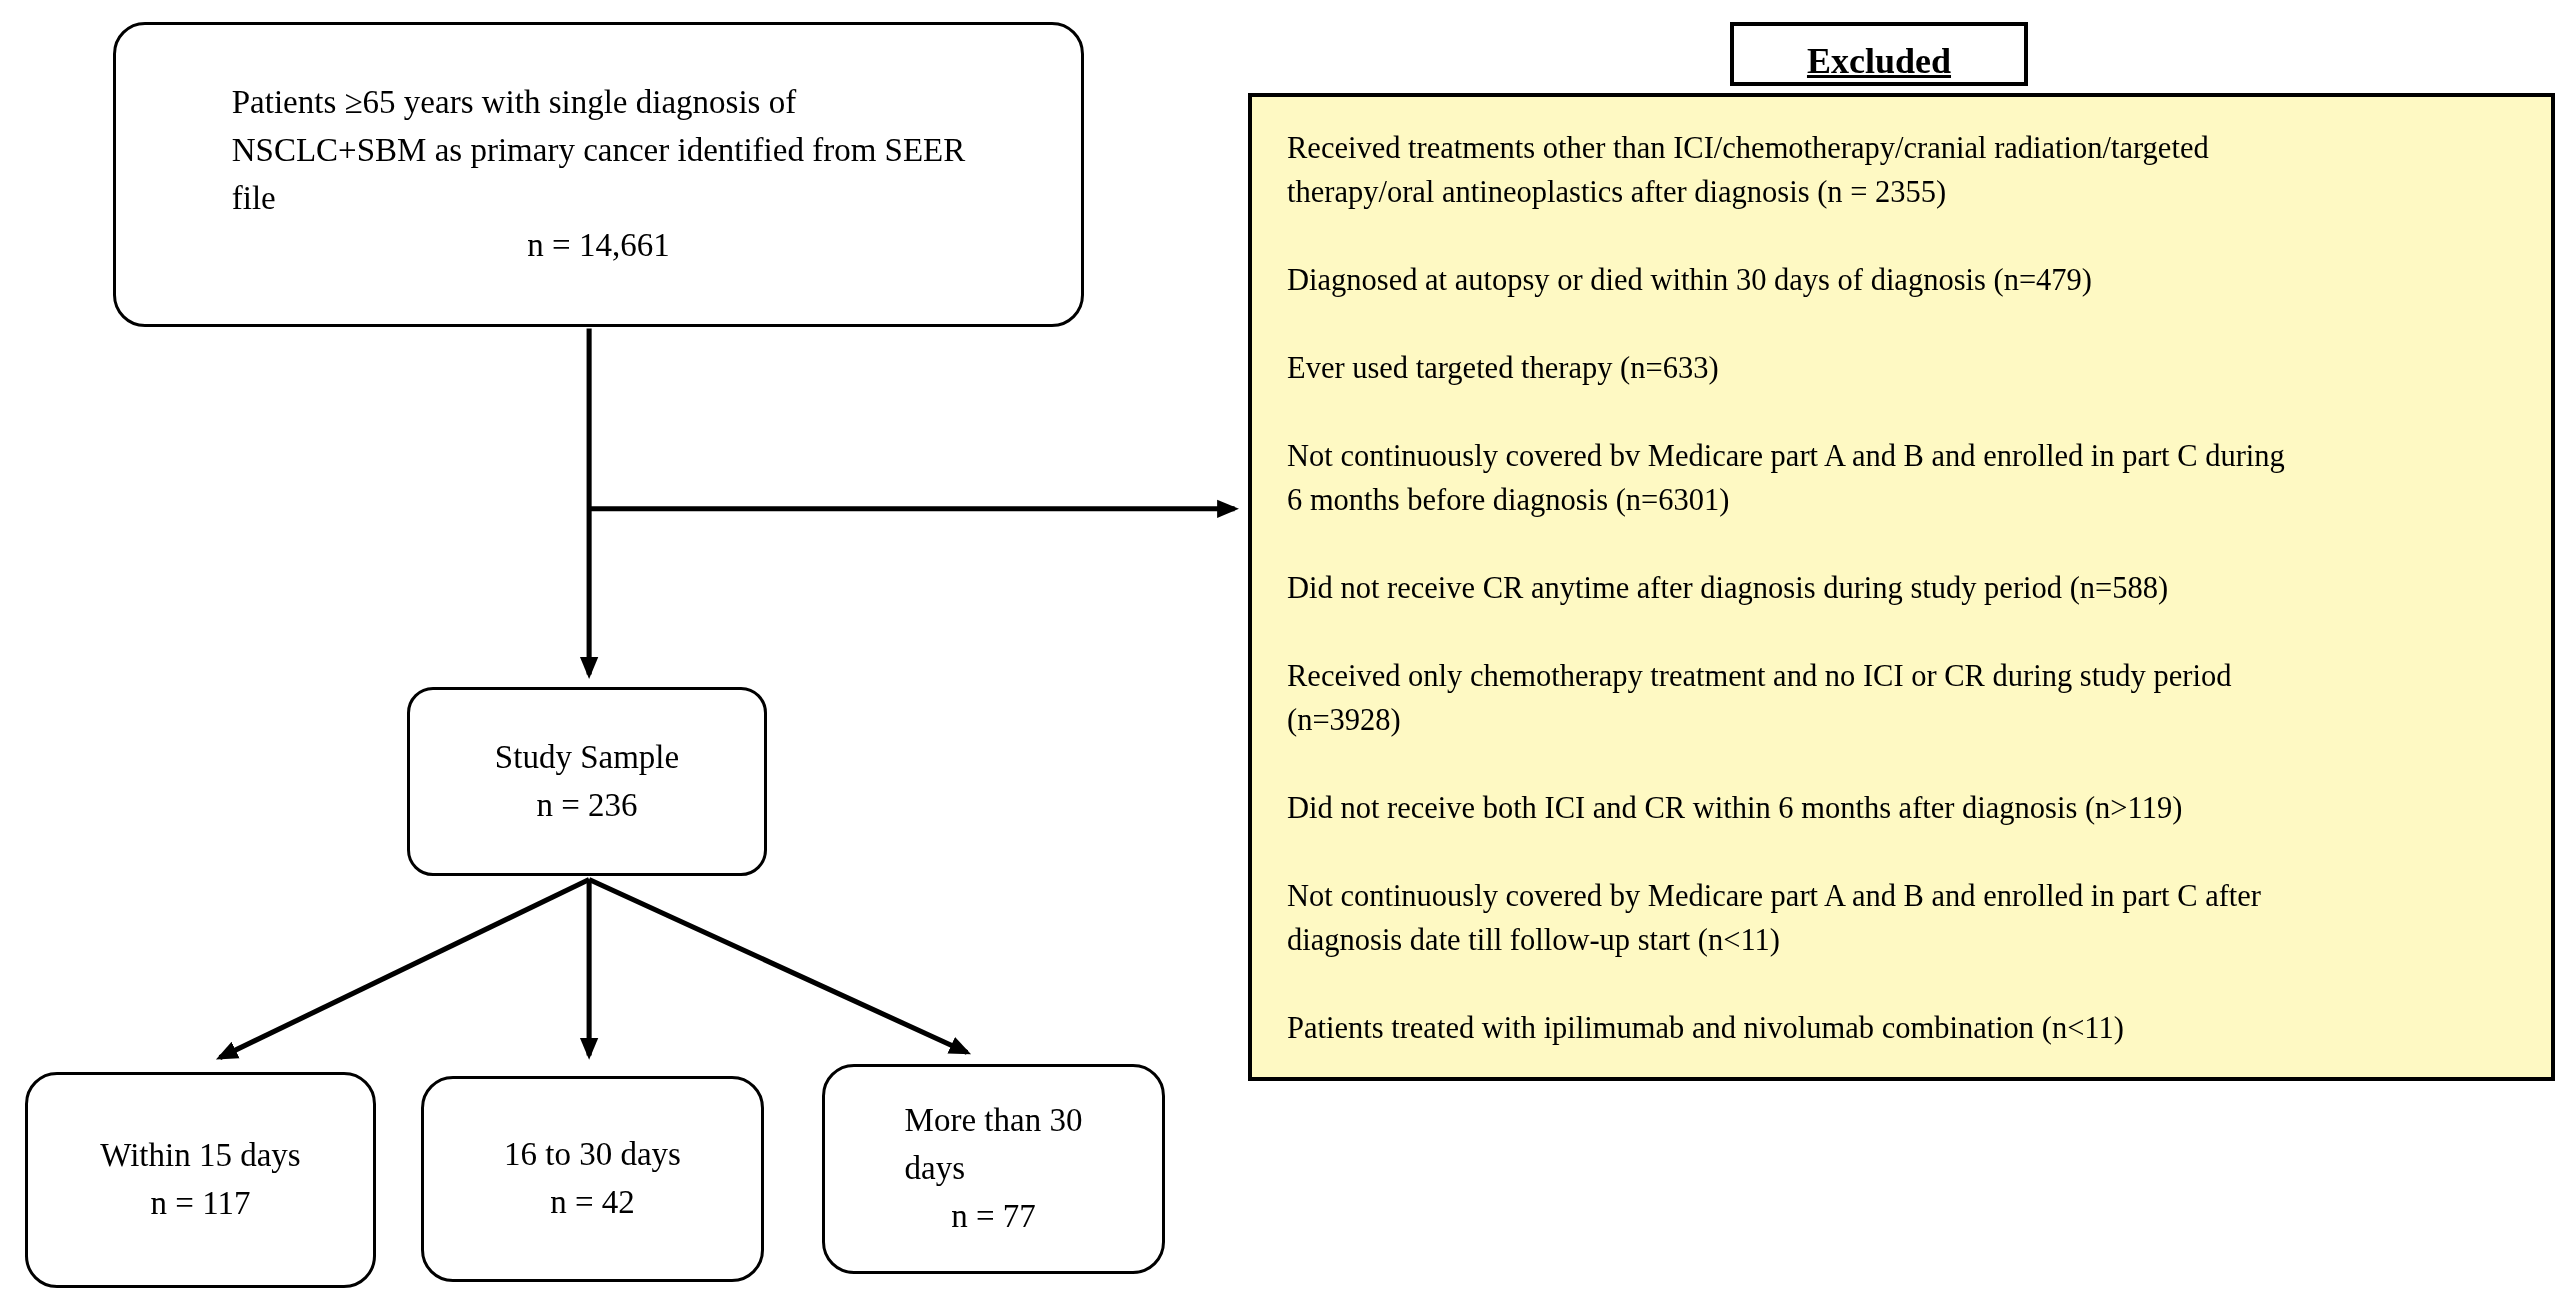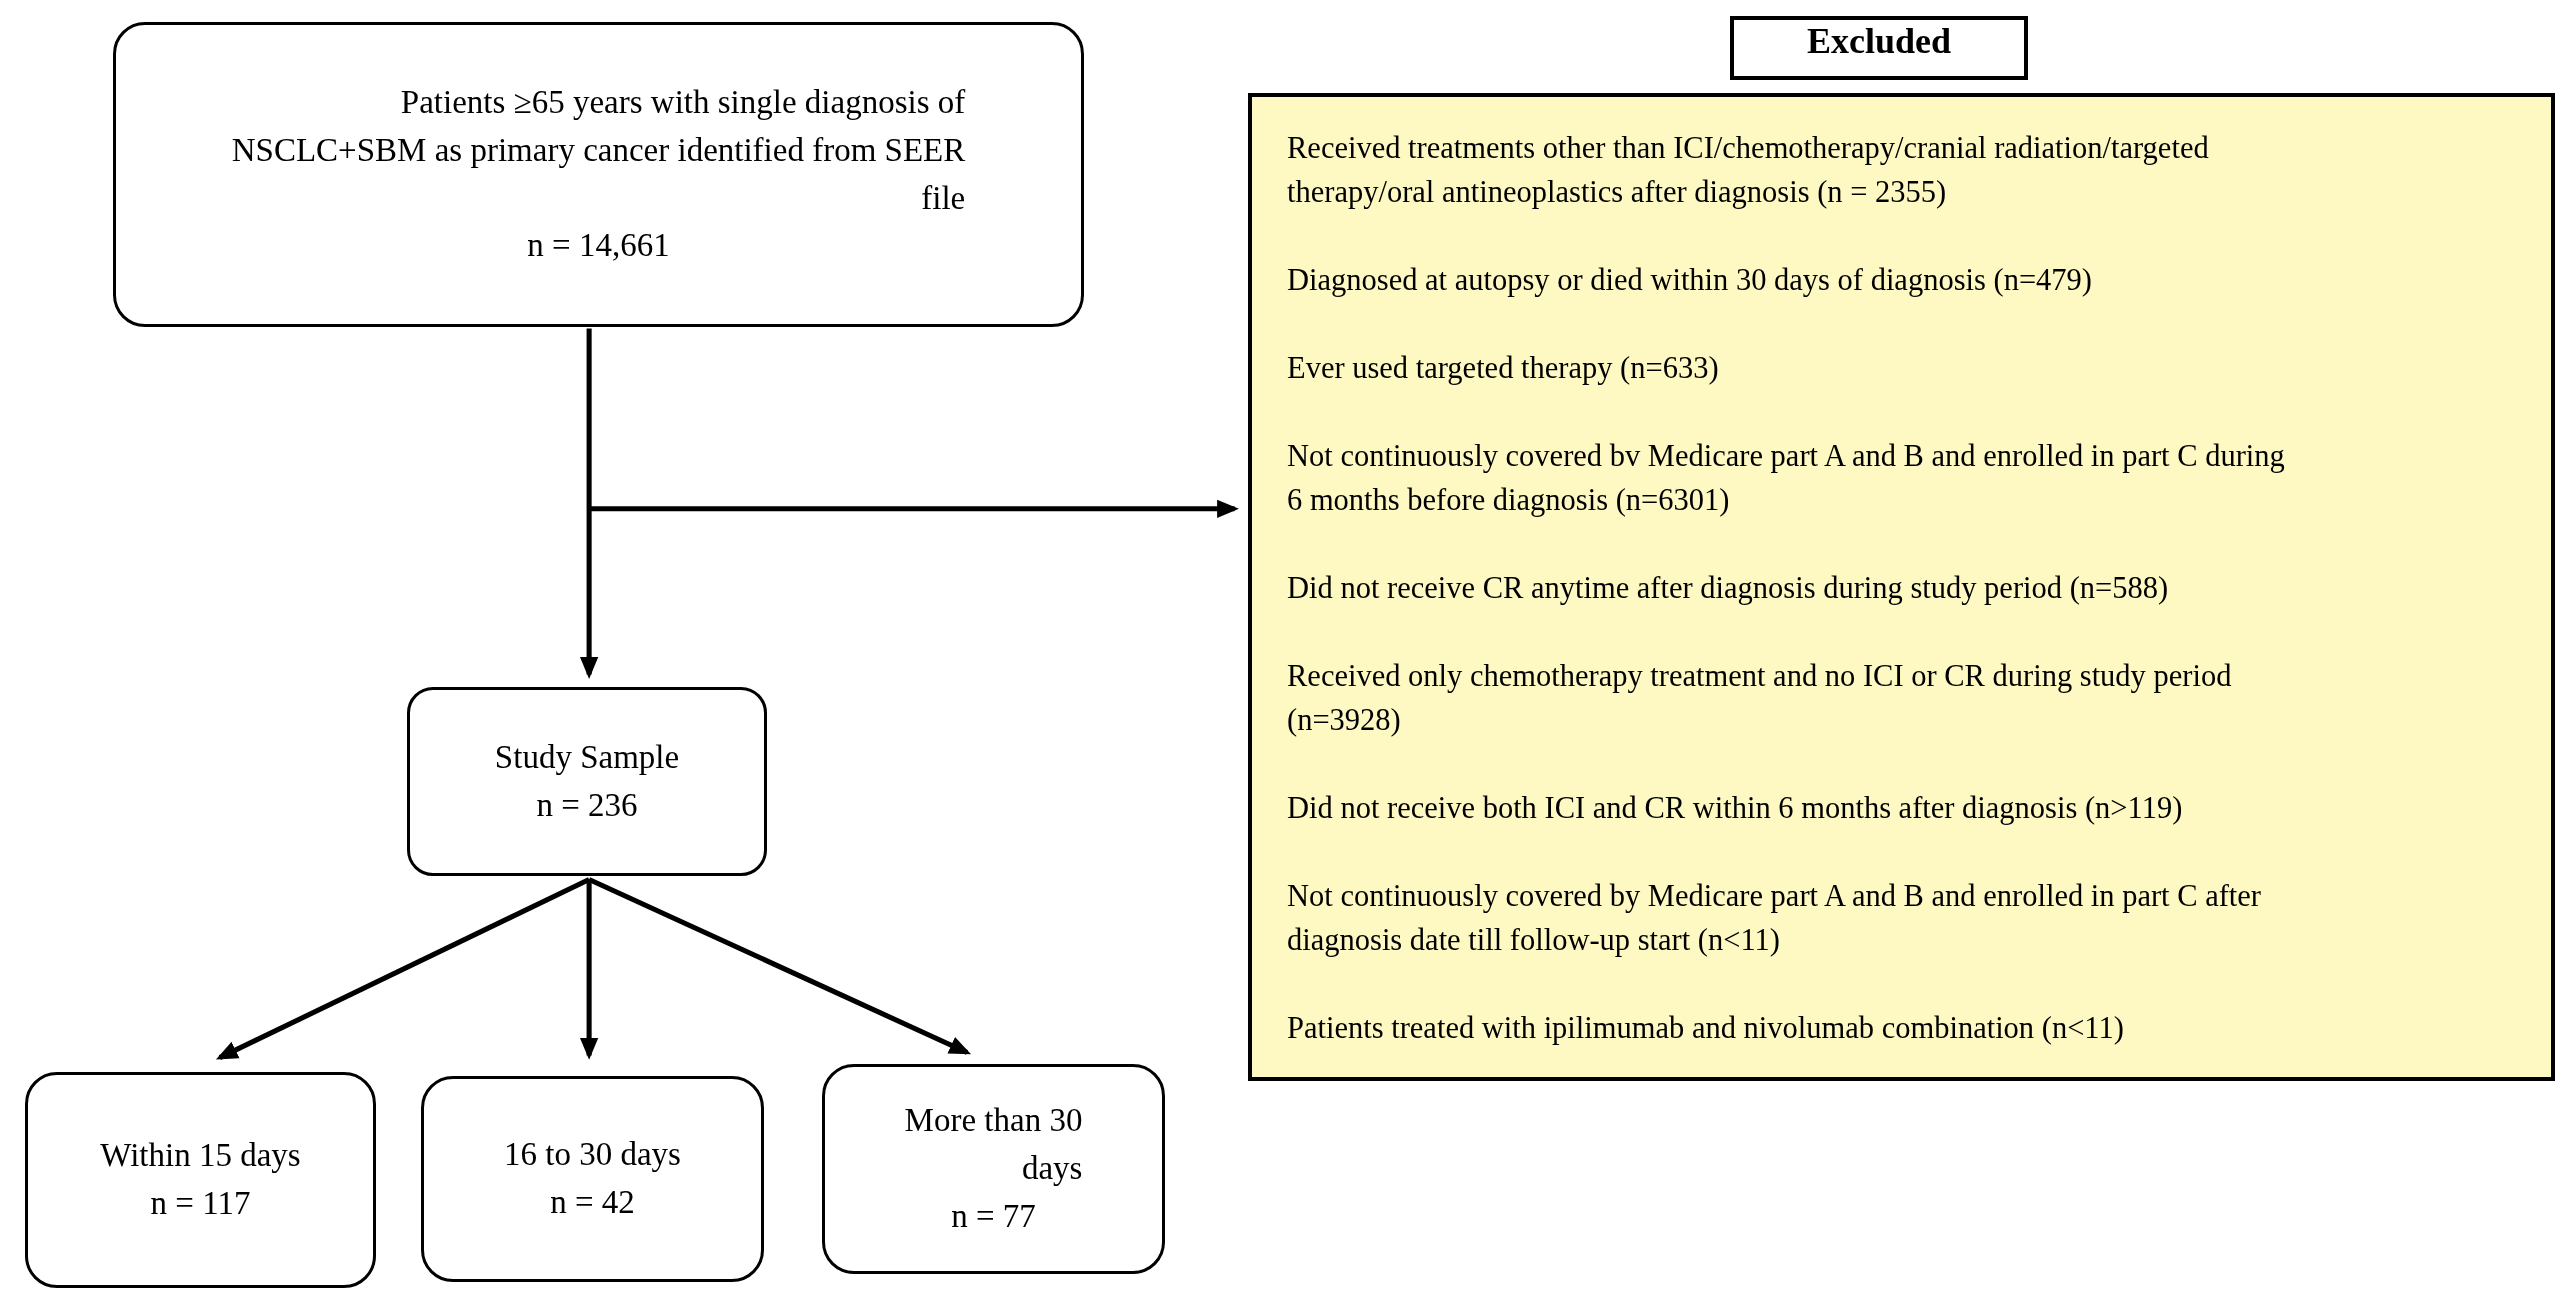--- a/index.html
+++ b/index.html
@@ -15,44 +15,45 @@
   .rbox {
     position: absolute;
     box-sizing: border-box;
     border: 3.6px solid #000000;
     border-radius: 32px;
     background: #ffffff;
     display: flex;
     flex-direction: column;
     align-items: center;
     justify-content: center;
-    text-align: right;
+    text-align: left;
     padding: 7.3px 13px;
   }
   .box-label, .box-n {
     white-space: pre-line;
     font-size: 33px;
     line-height: 1.45;
   }
   #source-box   { left: 113px;  top: 22px;   width: 971px; height: 305px; }
   #study-box    { left: 407px;  top: 687px;  width: 360px;  height: 189px; border-radius: 26px; }
   #group-box-1  { left: 25px;   top: 1072px; width: 351px;  height: 216px; }
   #group-box-2  { left: 421px;  top: 1076px; width: 343px;  height: 206px; }
   #group-box-3  { left: 822px; top: 1064px; width: 343px;  height: 210px; }
 
   #excluded-header {
     position: absolute;
     box-sizing: border-box;
-    left: 1730px; top: 16px; width: 298px; height: 64px;
+    left: 1730px; top: 22px; width: 298px; height: 64px;
     border: 4.4px solid #000000;
     background: #ffffff;
-    display: flex; align-items: flex-start; justify-content: center;
+    display: flex; align-items: flex-end; justify-content: center;
     font-weight: bold;
     font-size: 36px;
     z-index: 2;
+    text-decoration: underline;
   }
   #excluded-box {
     position: absolute;
     box-sizing: border-box;
     left: 1248px; top: 93px; width: 1307px; height: 988px;
     border: 4.4px solid #000000;
     background: #fef9c3;
     padding: 29px 20.4px 0 35px;
     z-index: 1;
   }

